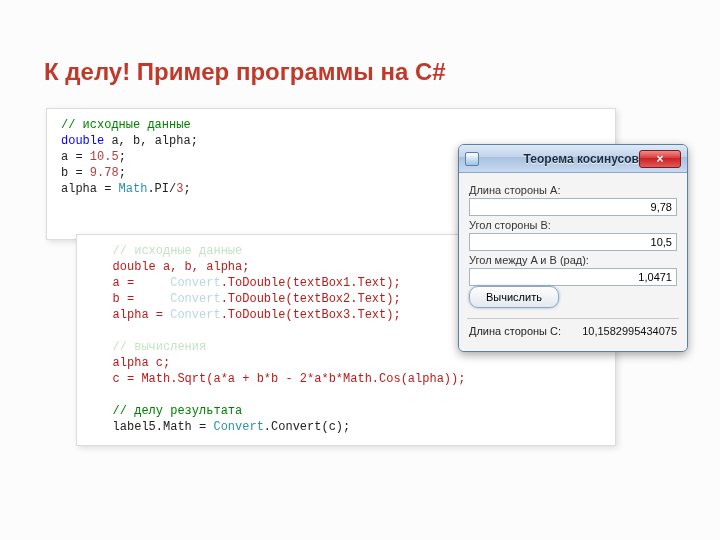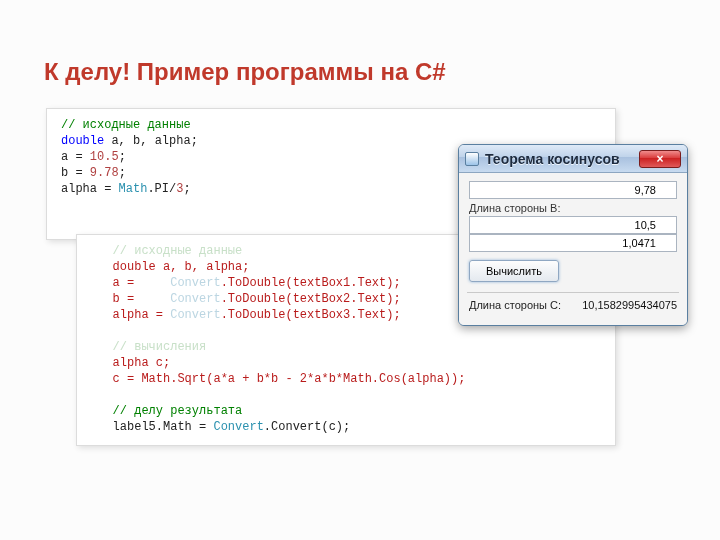--- a/index.html
+++ b/index.html
@@ -75,23 +75,24 @@
   .win7-icon {
     width: 14px; height: 14px;
     background: linear-gradient(#fff,#9cc3e8);
     border: 1px solid #5a7fa0;
     border-radius: 2px;
     margin-right: 6px;
   }
   .win7-title {
     flex: 1;
     color: #1d2b3f;
-    font-size: 14px;
+    font-size: 12px;
     font-weight: bold;
     text-shadow: 0 1px 0 #f0f6fc;
+    text-align: right;
   }
   .win7-close {
     width: 42px; height: 18px;
     background: linear-gradient(#f08b8b,#d93b3b 45%,#c22 46%,#e05a5a);
     border: 1px solid #7a1d1d;
     border-radius: 3px;
     display: flex;
     align-items: center;
     justify-content: center;
     color: #fff;
@@ -107,30 +108,30 @@
     color: #333;
     padding: 3px 0 2px 0;
   }
   .fld-input {
     width: 100%;
     height: 18px;
     border: 1px solid #aab4c0;
     background: #fff;
     font-family: "Segoe UI", Tahoma, sans-serif;
     font-size: 11px;
-    padding: 0 20px;
+    padding: 0 4px;
     text-align: right;
   }
   .compute-btn {
-    margin-top: 8px;
+    margin-top: 0;
     height: 22px;
     padding: 0 16px;
     background: linear-gradient(#fdfdfd,#e4e9ef);
     border: 1px solid #8fa7c2;
-    border-radius: 3px;
+    border-radius: 9px;
     font-family: "Segoe UI", Tahoma, sans-serif;
     font-size: 11px;
     cursor: pointer;
     box-shadow: 0 0 3px rgba(80,140,200,0.6);
   }
   .sep {
     height: 1px;
     background: #c9c9c9;
     margin: 10px -2px 6px -2px;
   }
@@ -173,23 +174,25 @@
 
 <div class="win7">
   <div class="win7-titlebar">
     <div class="win7-icon"></div>
     <div class="win7-title">Теорема косинусов</div>
     <div class="win7-close">
       <span>×</span>
     </div>
   </div>
   <div class="win7-body">
+    <div class="fld-label">Длина стороны A:</div>
     <input class="fld-input" value="9,78" style="">
-    <div class="fld-label">Длина стороны B:</div>
+    <div class="fld-label">Угол стороны B:</div>
     <input class="fld-input" value="10,5" style="">
+    <div class="fld-label">Угол между A и B (рад):</div>
     <input class="fld-input" value="1,0471" style="">
     <button class="compute-btn">Вычислить</button>
     <div class="sep"></div>
     <div class="result-row">
       <span class="result-label">Длина стороны C:</span>
       <span class="result-val">10,1582995434075</span>
     </div>
   </div>
 </div>
 

